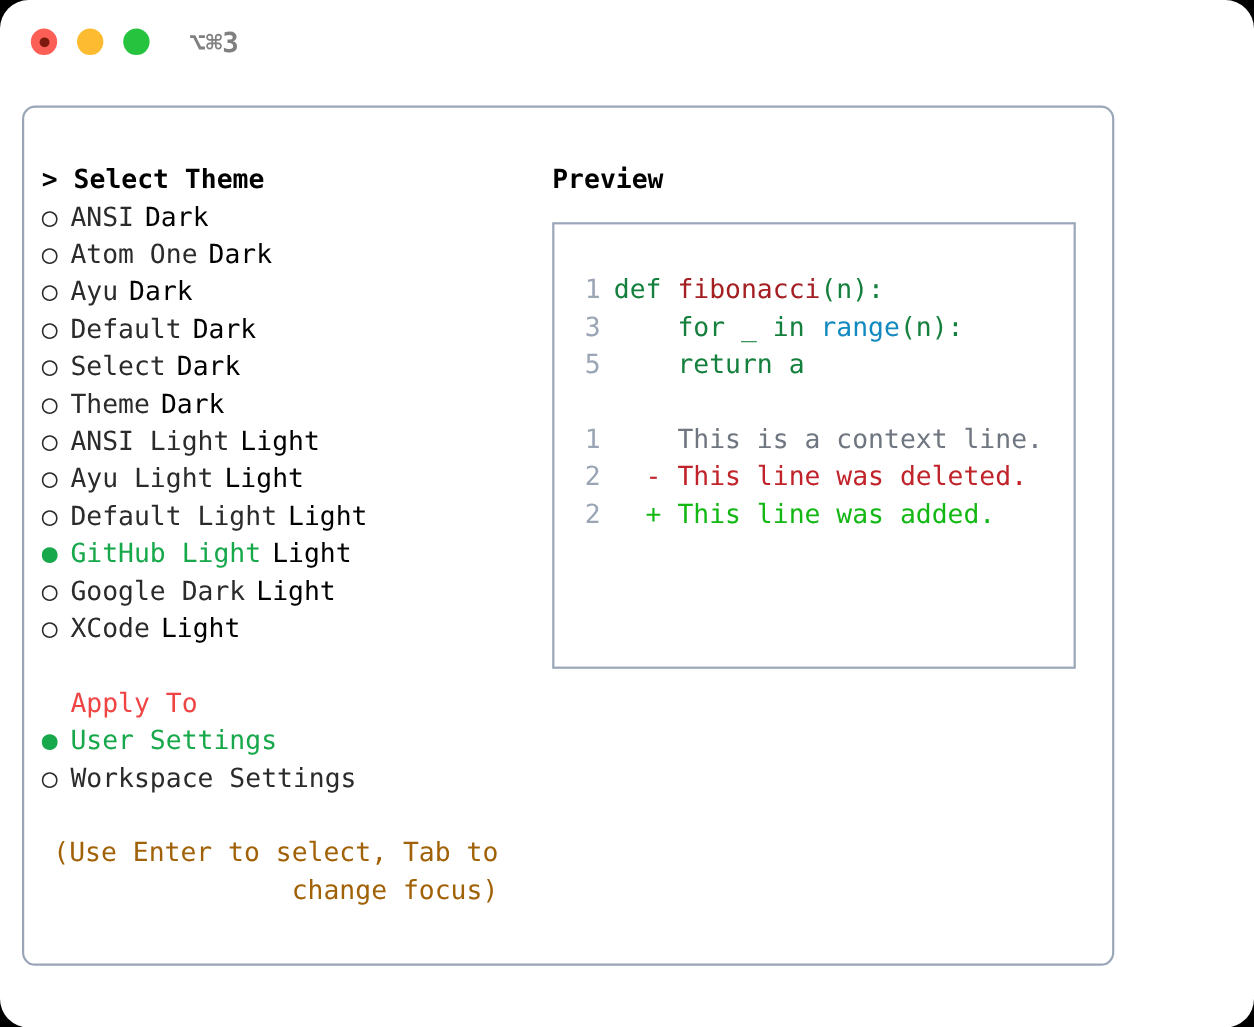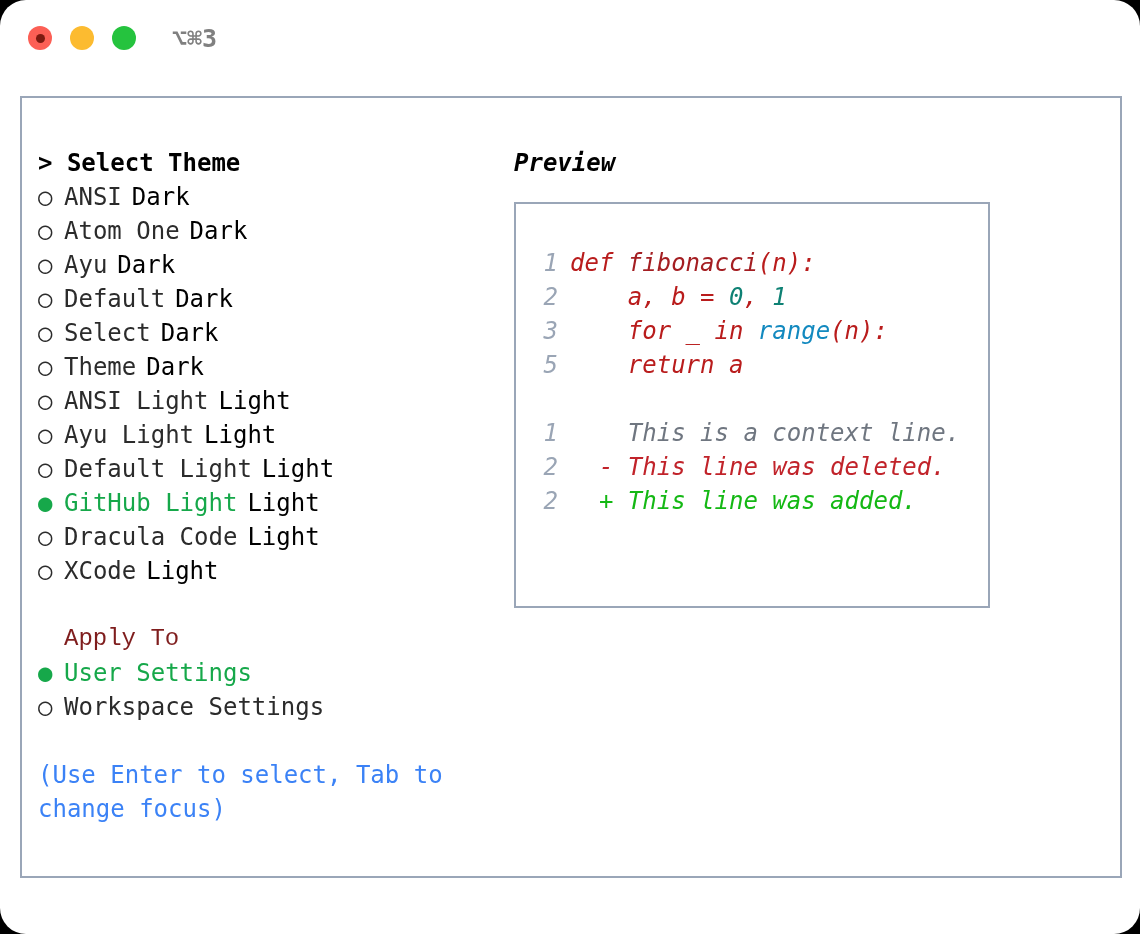--- a/index.html
+++ b/index.html
@@ -65,24 +65,24 @@
     color: #808080;
     letter-spacing: 0px;
     line-height: 34px;
     white-space: nowrap;
   }
 
   
   .panel {
     position: absolute;
     left: 20px; top: 96px;
-    width: 1102px;
+    width: 993px;
     height: 782px;
     border: 2px solid #9aa6b8;
-    border-radius: 0;
+    border-radius: 12px;
     box-sizing: border-box;
     background: #ffffff;
   }
 
   
   .left-col {
     position: absolute;
     left: 16px; top: 48px;
     width: 440px;
   }
@@ -113,42 +113,41 @@
   .opt.selected .opt-label { color: #16a84a; }
   .opt-label { color: #2b2b2b; }
   .tag {
     color: #000000;
     margin-left: 10px;
   }
 
   .apply-block { margin-top: 34px; }
   .apply-title {
     font-size: 24px;
-    color: #7f1d1d;
+    color: #ef4444;
     line-height: 34px;
     white-space: pre;
     padding-left: 26px;
-    font-family: Liberation Mono, monospace;
   }
 
   .hint {
     margin-top: 34px;
     font-size: 24px;
     line-height: 34px;
-    color: #3b82f6;
+    color: #a16207;
     width: 415px;
     word-spacing: 0px;
+    text-align: right;
   }
 
   
   .right-col {
     position: absolute;
-    left: 492px; top: 48px;
+    left: 480px; top: 48px;
     width: 490px;
-    font-style: italic;
   }
   .preview-title {
     font-size: 24px;
     font-weight: bold;
     color: #000000;
     line-height: 34px;
     white-space: pre;
   }
   .preview-box {
     margin-top: 22px;
@@ -168,21 +167,21 @@
   .ln {
     color: #9aa5b5;
     display: inline-block;
     width: 22px;
     text-align: right;
     margin-right: 12px;
   }
   .fn    { color: #a41e22; text-align: center; }
   .num   { color: #0e8174; }
   .bi    { color: #1289bf; }
-  .plain { color: #b91c1c; }
+  .plain { color: #15803d; }
 
   .diff-gap { height: 34px; }
   .d-ctx { color: #6f7680; }
   .d-del { color: #c1232a; }
   .d-add { color: #14b814; }
 </style>
 </head>
 <body>
 
 <div class="window">
@@ -204,41 +203,40 @@
           <div class="opt"><span class="marker">○</span><span class="opt-label">ANSI</span><span class="tag">Dark</span></div>
           <div class="opt"><span class="marker">○</span><span class="opt-label">Atom One</span><span class="tag">Dark</span></div>
           <div class="opt"><span class="marker">○</span><span class="opt-label">Ayu</span><span class="tag">Dark</span></div>
           <div class="opt"><span class="marker">○</span><span class="opt-label">Default</span><span class="tag">Dark</span></div>
           <div class="opt"><span class="marker">○</span><span class="opt-label">Select</span><span class="tag">Dark</span></div>
           <div class="opt"><span class="marker">○</span><span class="opt-label">Theme</span><span class="tag">Dark</span></div>
           <div class="opt"><span class="marker">○</span><span class="opt-label">ANSI Light</span><span class="tag">Light</span></div>
           <div class="opt"><span class="marker">○</span><span class="opt-label">Ayu Light</span><span class="tag">Light</span></div>
           <div class="opt"><span class="marker">○</span><span class="opt-label">Default Light</span><span class="tag">Light</span></div>
           <div class="opt selected"><span class="marker">●</span><span class="opt-label">GitHub Light</span><span class="tag">Light</span></div>
-          <div class="opt"><span class="marker">○</span><span class="opt-label">Dracula Code</span><span class="tag">Light</span></div>
+          <div class="opt"><span class="marker">○</span><span class="opt-label">Google Dark</span><span class="tag">Light</span></div>
           <div class="opt"><span class="marker">○</span><span class="opt-label">XCode</span><span class="tag">Light</span></div>
         </div>
 
       <div class="apply-block">
         <div class="apply-title">Apply To</div>
         <div class="opt-list" id="apply-list">
             <div class="opt selected"><span class="marker">●</span><span class="opt-label">User Settings</span></div>
             <div class="opt"><span class="marker">○</span><span class="opt-label">Workspace Settings</span></div>
           </div>
       </div>
 
       <div class="hint">(Use Enter to select, Tab to change focus)</div>
     </div>
 
     <div class="right-col">
       <div class="preview-title">Preview</div>
       <div class="preview-box">
         <div id="code-block">
             <div class="code-line"><span class="ln">1</span><span class="plain">def </span><span class="fn">fibonacci</span><span class="plain">(n):</span></div>
-            <div class="code-line"><span class="ln">2</span><span class="plain">    a, b = </span><span class="num">0</span><span class="plain">, </span><span class="num">1</span></div>
             <div class="code-line"><span class="ln">3</span><span class="plain">    for _ in </span><span class="bi">range</span><span class="plain">(n):</span></div>
             <div class="code-line"><span class="ln">5</span><span class="plain">    return a</span></div>
           </div>
         <div class="diff-gap"></div>
         <div id="diff-block">
             <div class="code-line"><span class="ln">1</span><span class="d-ctx">    This is a context line.</span></div>
             <div class="code-line"><span class="ln">2</span><span class="d-del">  - This line was deleted.</span></div>
             <div class="code-line"><span class="ln">2</span><span class="d-add">  + This line was added.</span></div>
           </div>
       </div>

